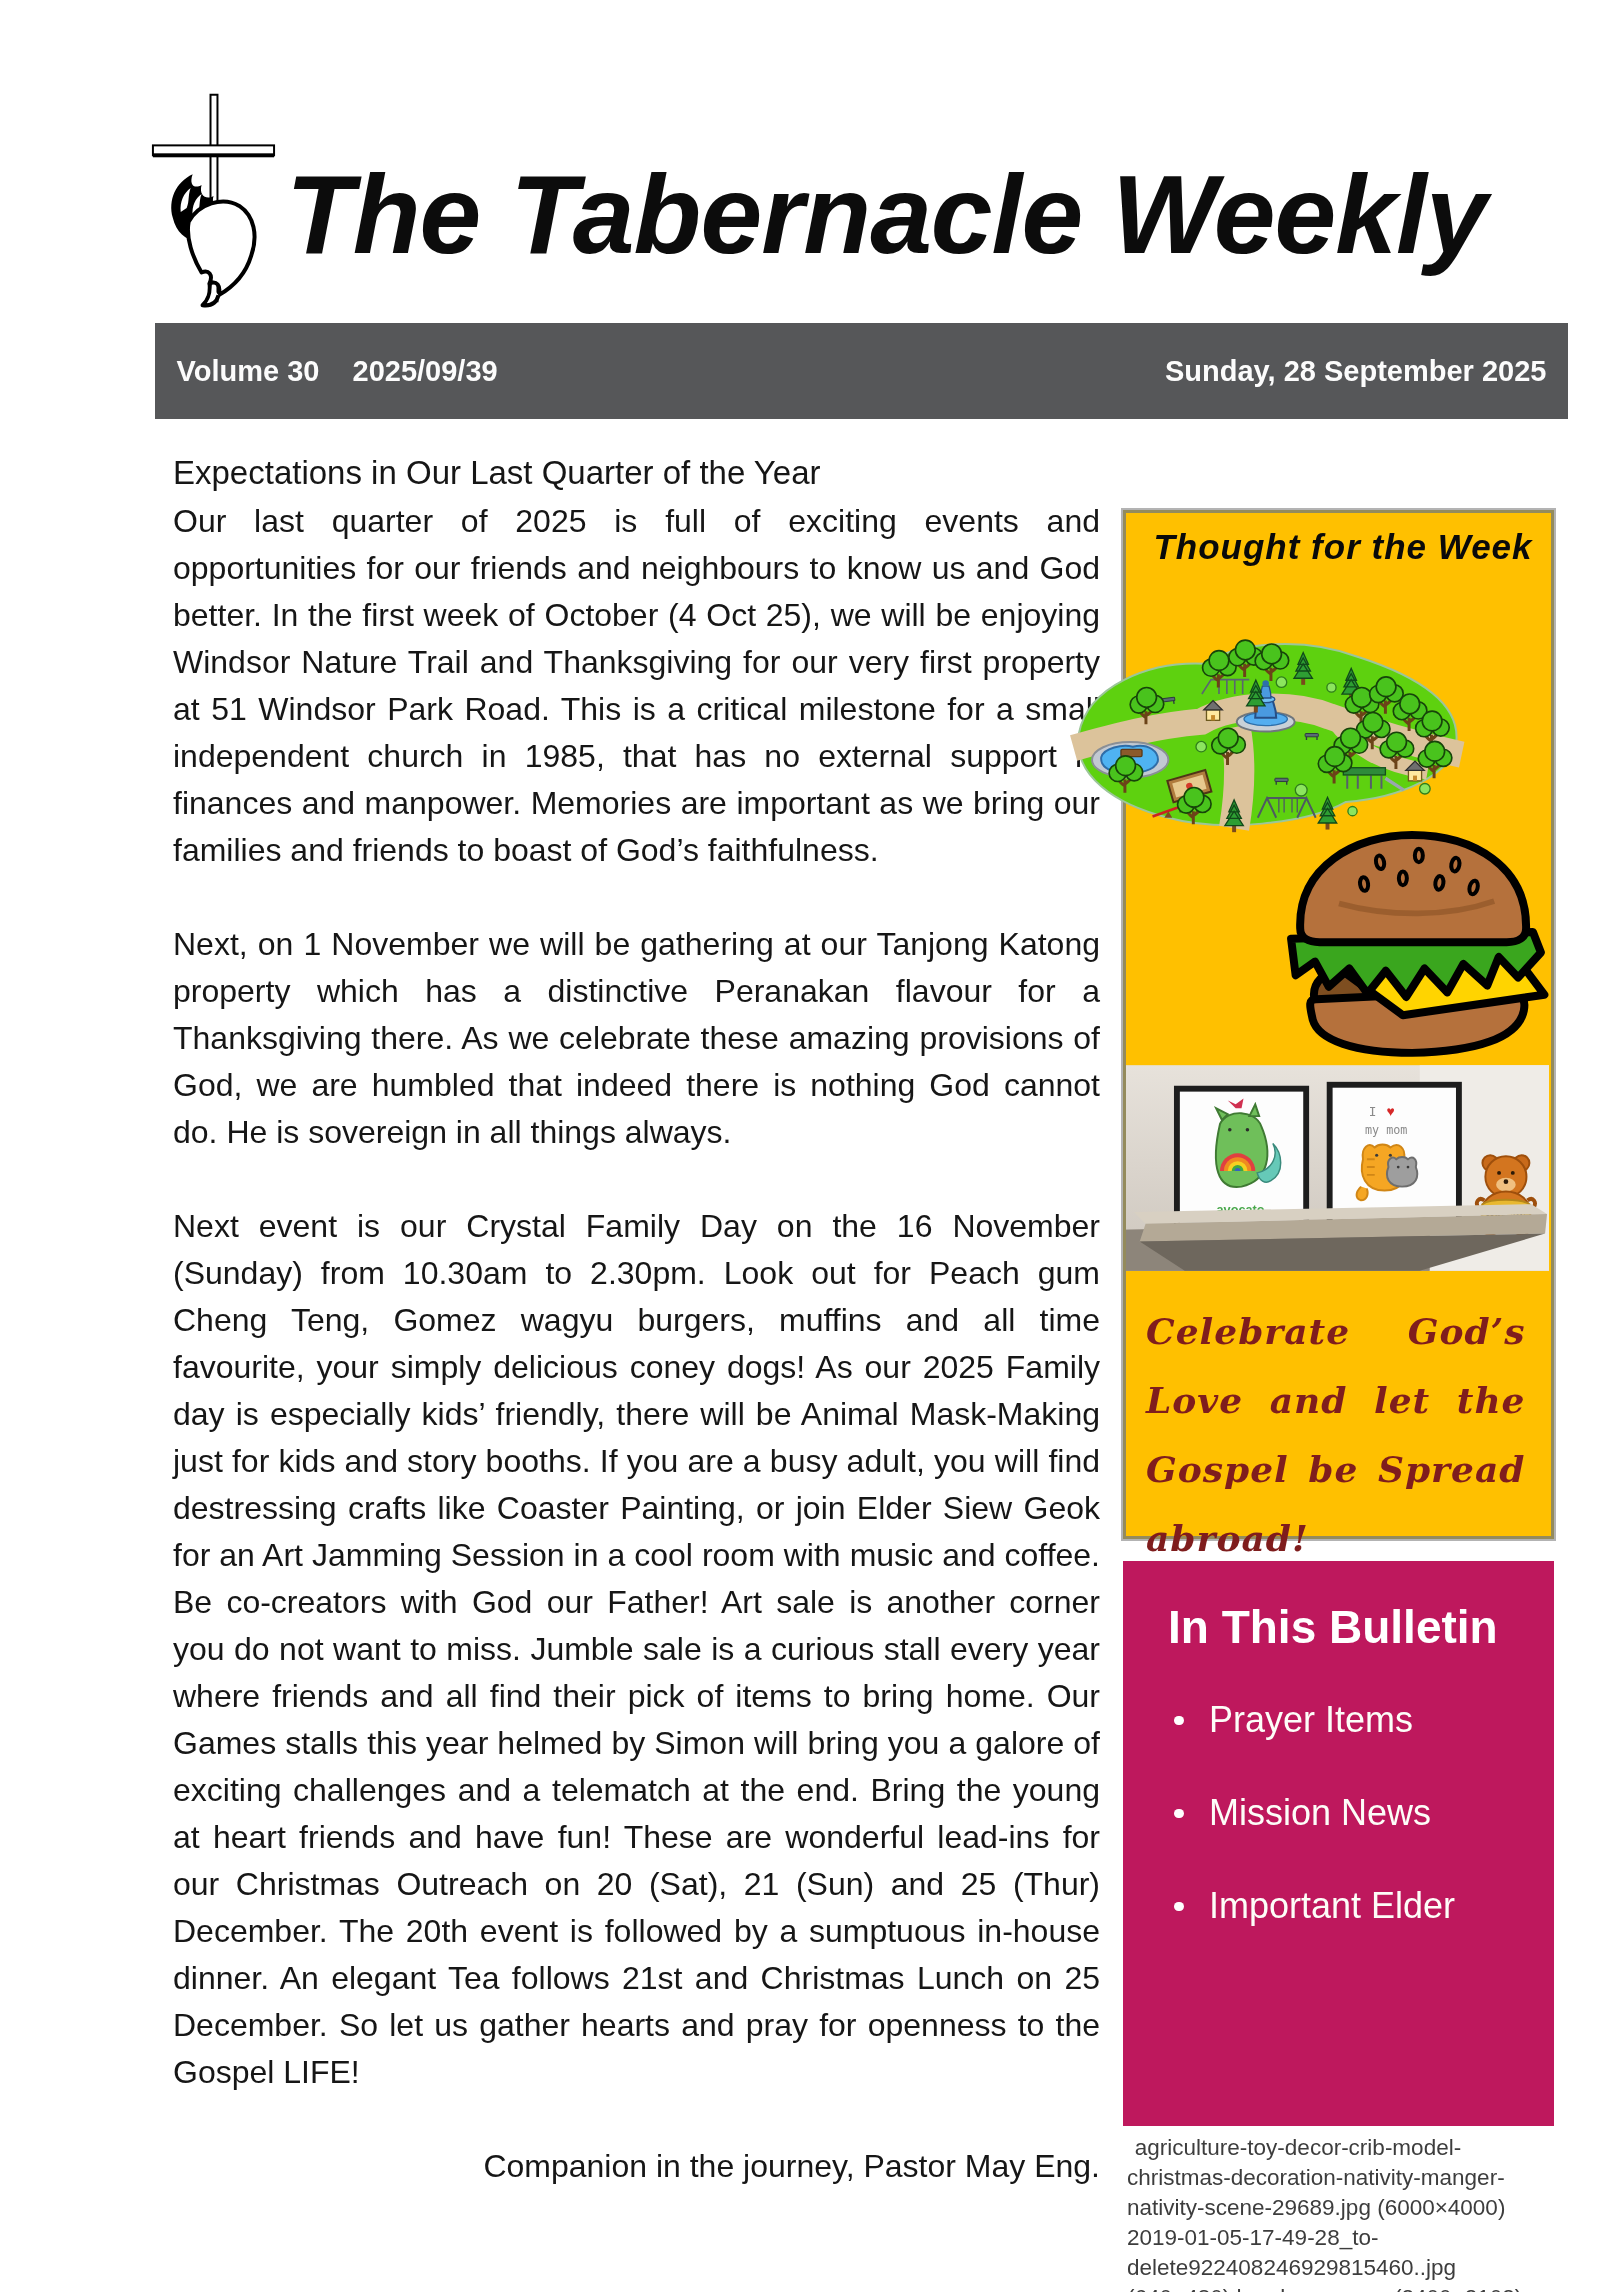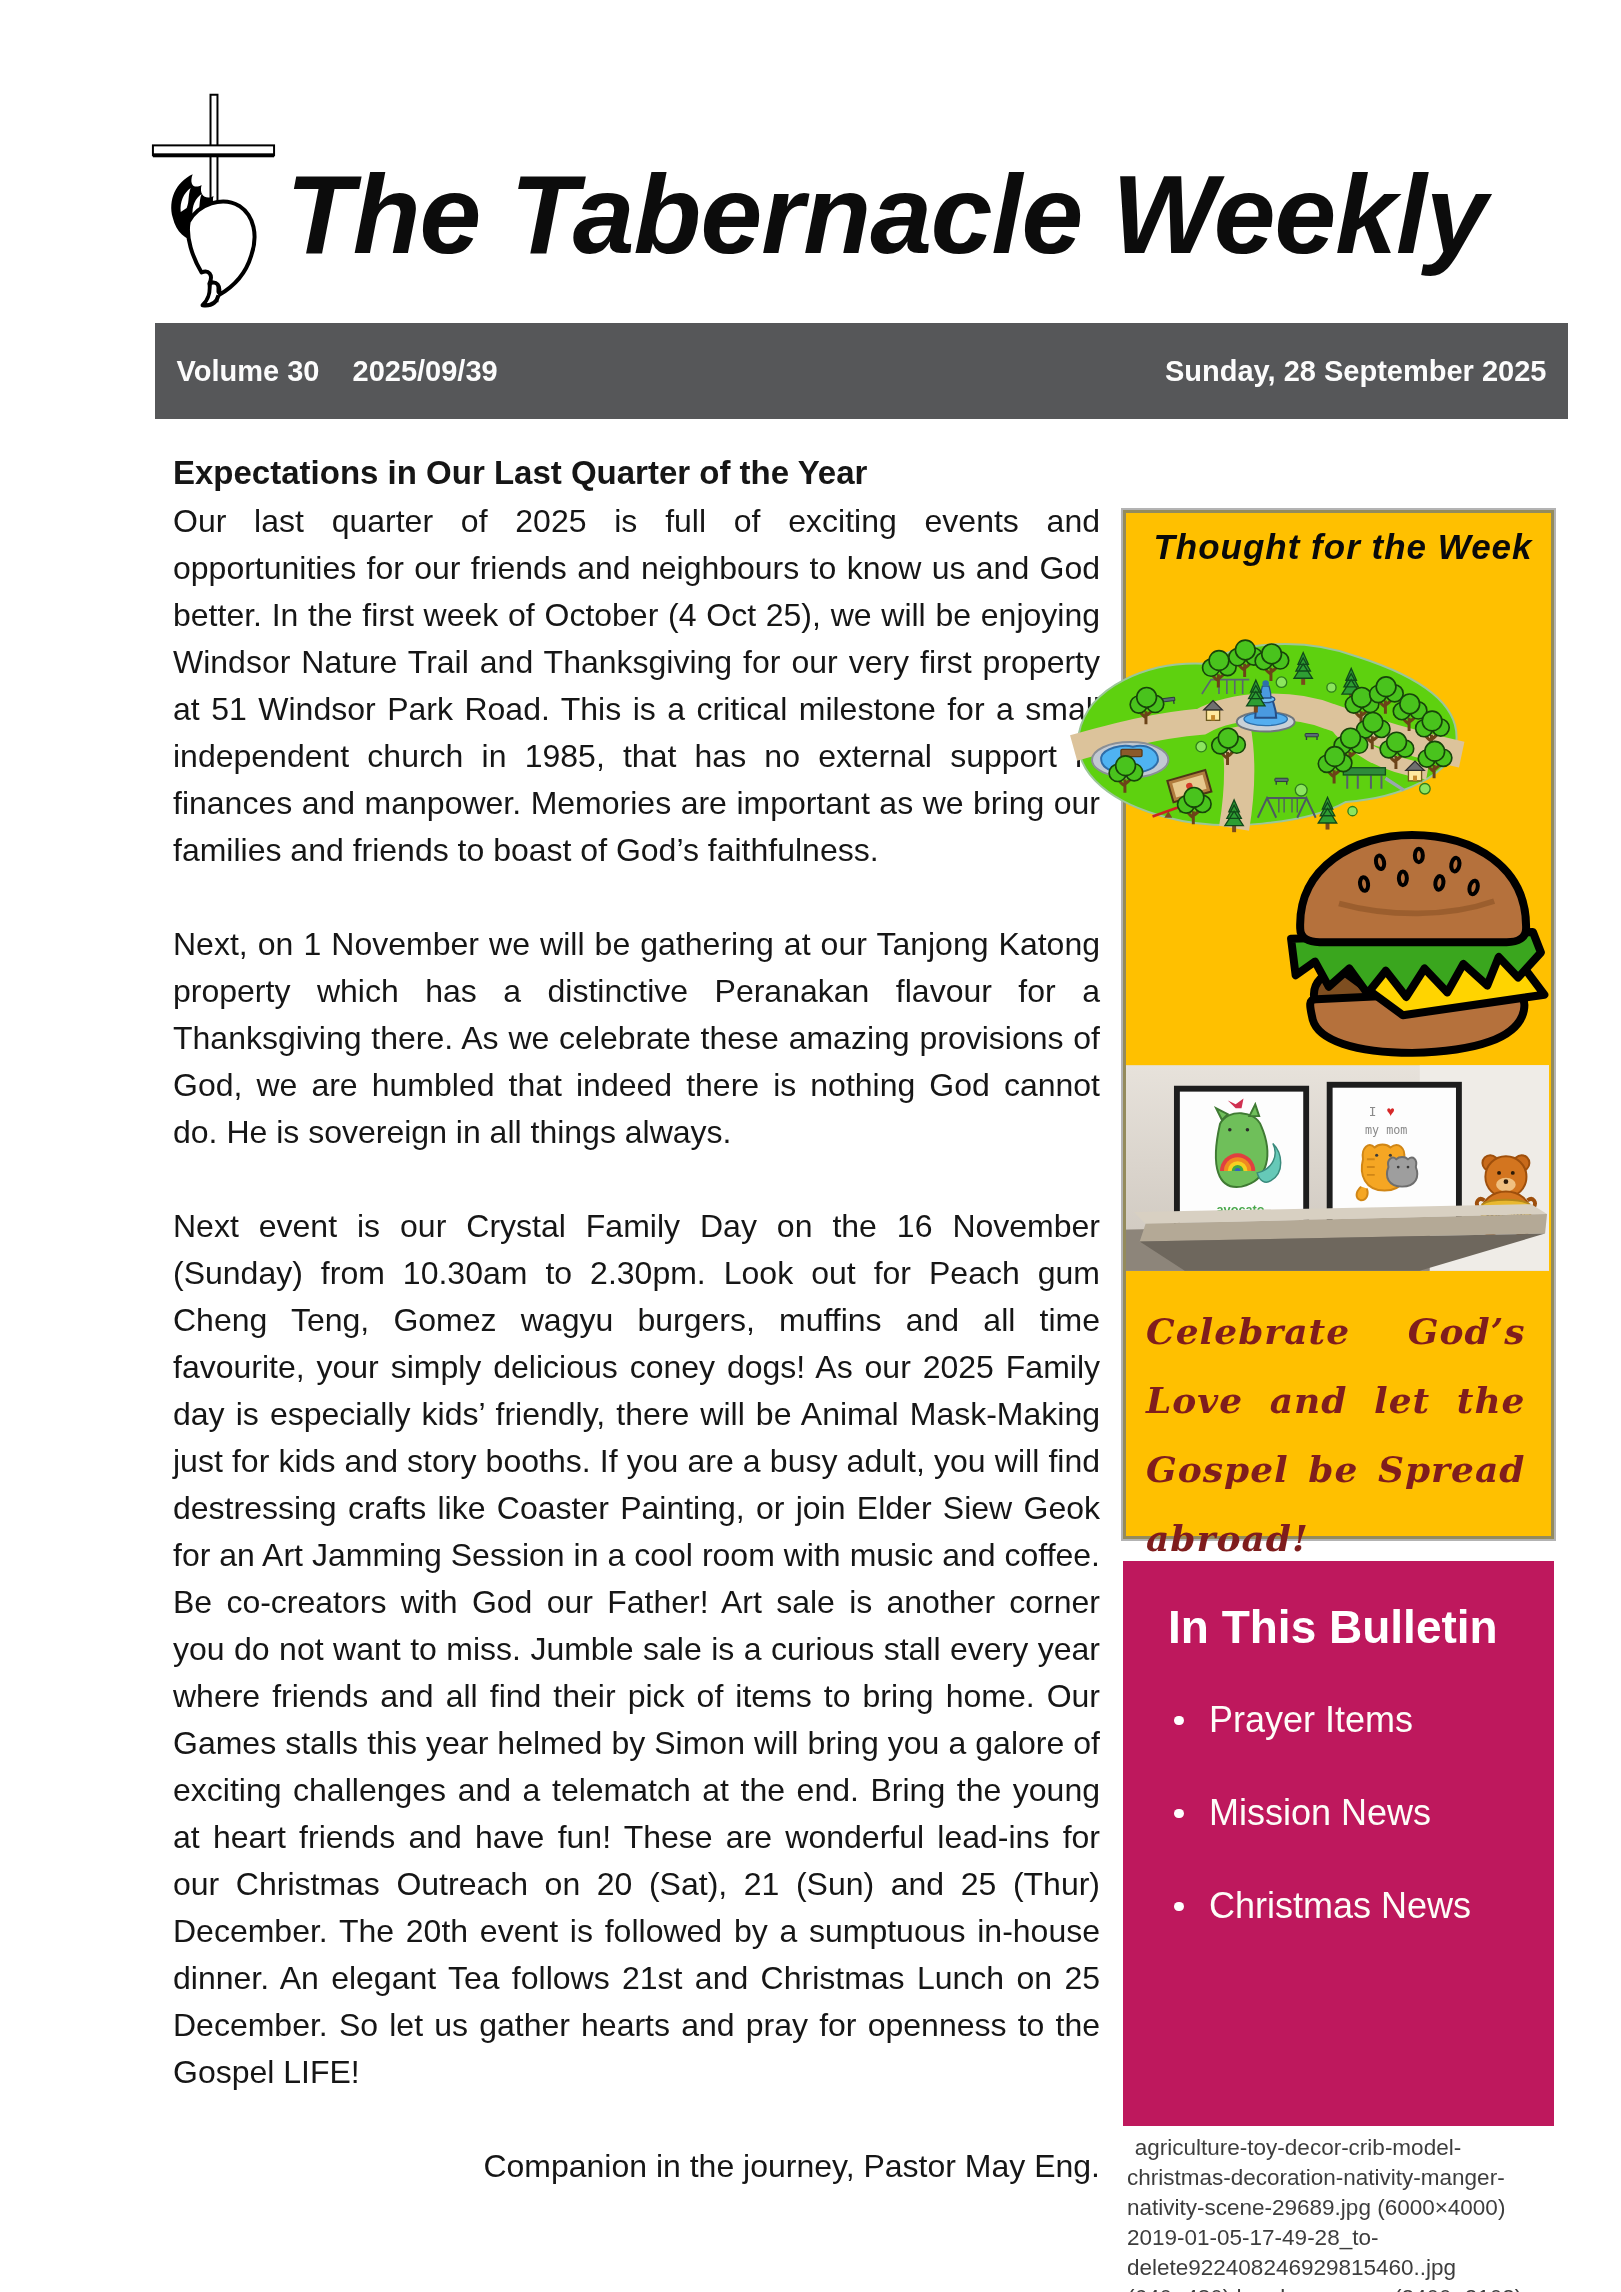--- a/index.html
+++ b/index.html
@@ -21,21 +21,21 @@
     display:flex;flex-direction:column;justify-content:center;gap:8.8px;
     padding:3.9px 21.6px 2px 21.6px;
   }
   .info-row{display:flex;justify-content:space-between;font-size:29px;line-height:1.1;}
   .info-issue{margin-left:33px;}
   
   .article{
     position:absolute;left:173px;top:449px;width:927px;
     font-size:32px;line-height:47px;text-align:justify;color:#161616;
   }
-  .article-heading{font-size:33px;font-weight:700;margin:0 0 2px 0;text-align:left;}
+  .article-heading{font-size:33px;font-weight:400;margin:0 0 2px 0;text-align:left;}
   .article p{margin:0 0 47px 0;}
   .article .signoff{text-align:right;margin:43px 0 0 0;}
   
   .thought-box{
     position:absolute;left:1123px;top:510px;width:431px;height:1029px;
     background:#FFC000;border:3.9px solid #948b5c;box-shadow:0 0 0 2px #b3b3b3;
     box-sizing:border-box;
   }
   .thought-title{
     margin-top:13.7px;text-align:center;color:#0a0a0a;
@@ -317,18 +317,18 @@
   </svg>
 
   <div class="thought-quote">Celebrate God’s Love and let the Gospel be Spread abroad!</div>
 </div>
 
 <div class="bulletin-box">
   <div class="bulletin-title">In This Bulletin</div>
   <ul class="bulletin-list">
     <li>Prayer Items</li>
     <li>Mission News</li>
-    <li>Christmas News</li>
+    <li>Important Elder</li>
   </ul>
 </div>
 
 <div class="image-credits">agriculture-toy-decor-crib-model-christmas-decoration-nativity-manger-nativity-scene-29689.jpg (6000×4000) 2019-01-05-17-49-28_to-delete922408246929815460..jpg (640×480)  hamburger.png (2400×2103) 28606-7-park-file.png (600×347)</div>
 
 
 </body></html>

